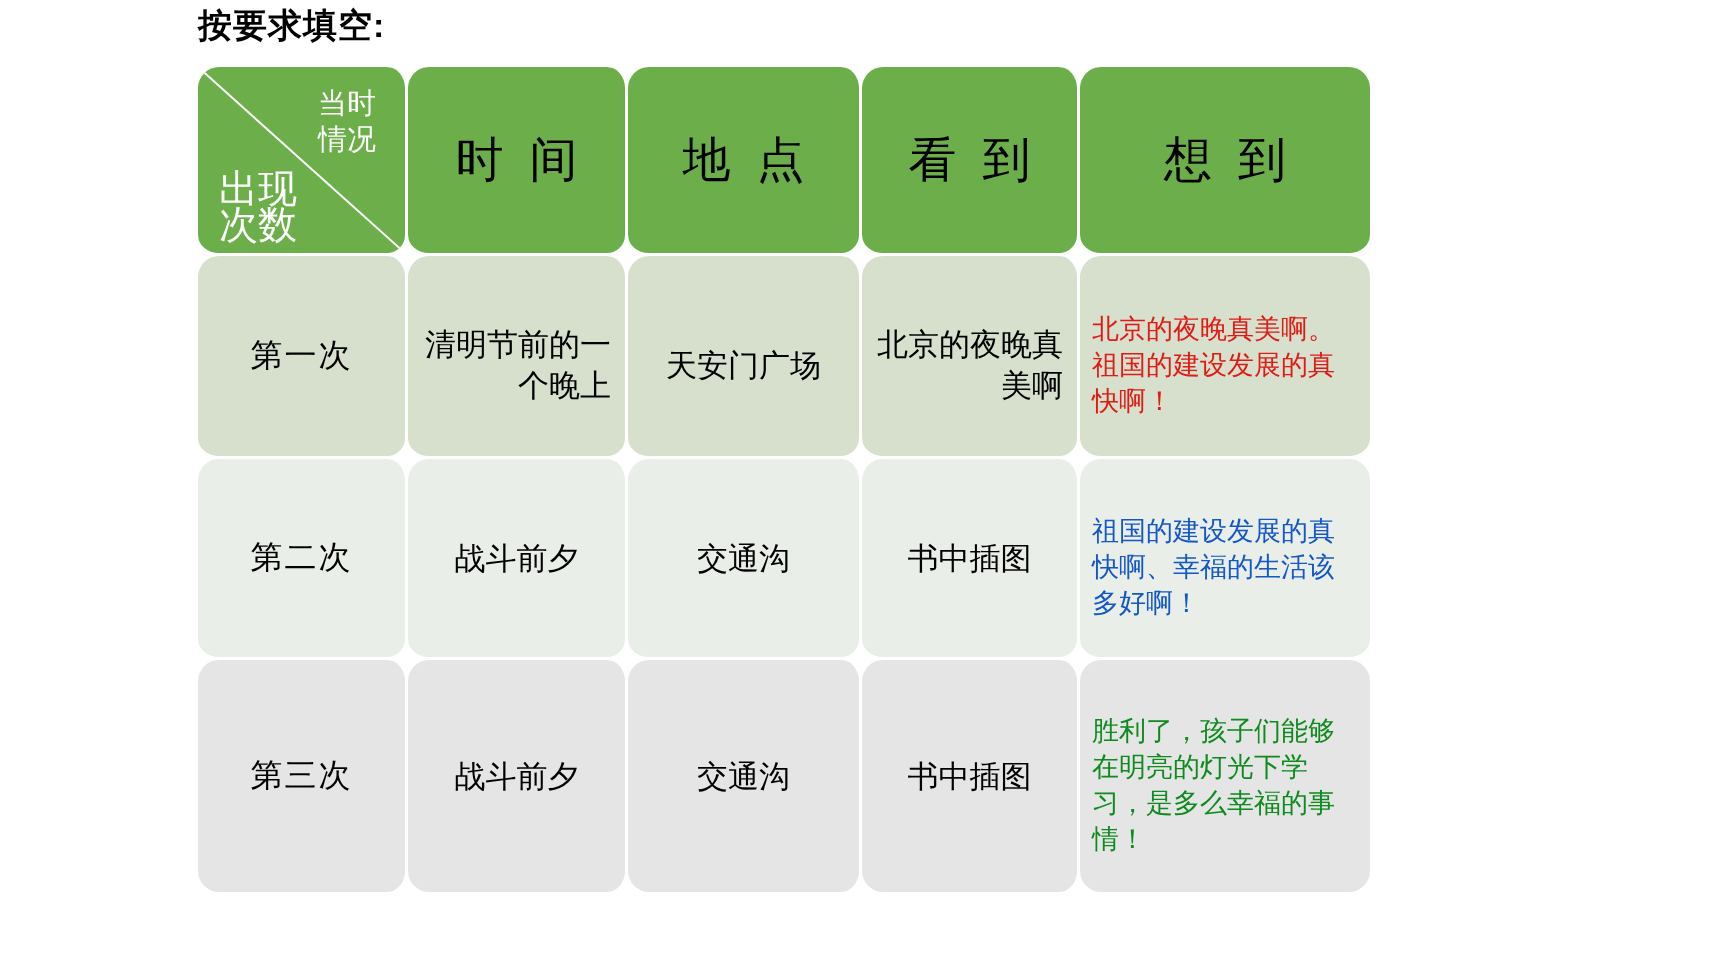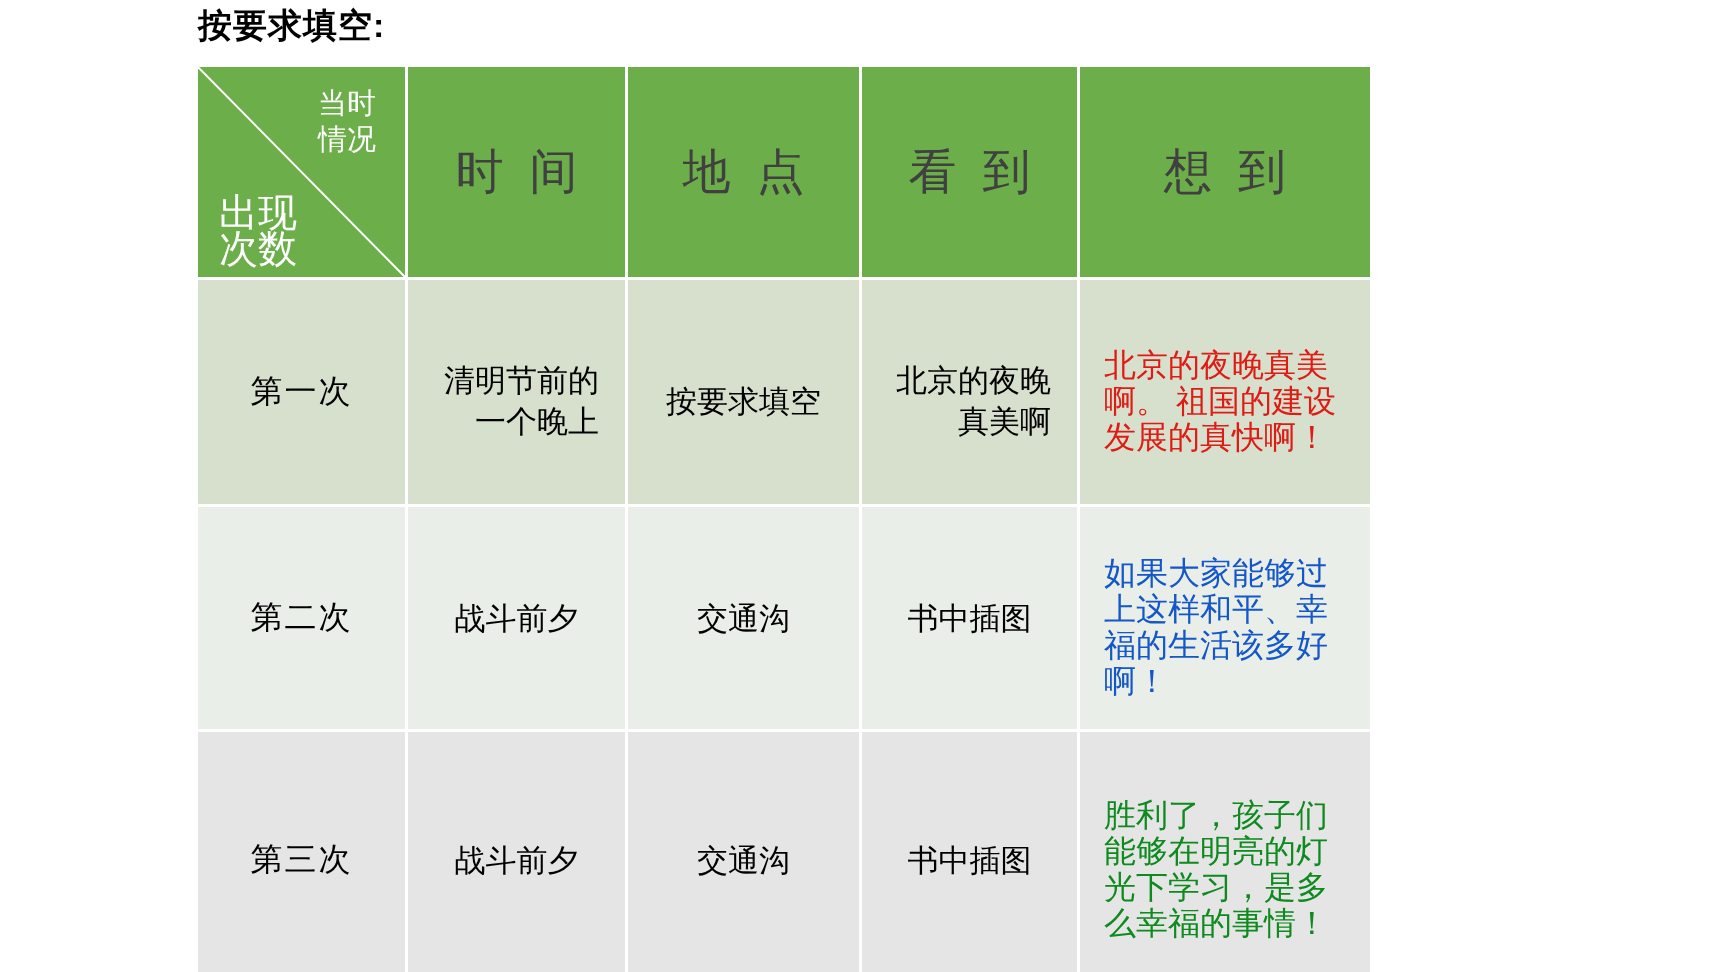--- a/index.html
+++ b/index.html
@@ -40,24 +40,25 @@
     left: 198px;
     top: 67px;
     width: 1172px;
     border-collapse: separate;
     border-spacing: 0;
     table-layout: fixed;
   }
 
   .fill-table td {
     vertical-align: middle;
-    padding: 12px;
+    padding: 0;
     border-right: 3px solid #ffffff;
     border-bottom: 3px solid #ffffff;
     overflow: hidden;
+    border-radius: 21px;
   }
   .fill-table td.last-col { border-right: none; }
   .fill-table tr.last-row td { border-bottom: none; }
 
   
   .col-times  { width: 210px; }
   .col-time   { width: 220px; }
   .col-place  { width: 234px; }
   .col-saw    { width: 218px; }
   .col-thought{ width: 290px; }
@@ -95,21 +96,21 @@
     bottom: 10px;
     width: 96px;
     text-align: center;
     color: #ffffff;
     font-size: 39px;
     line-height: 36px;
     font-family: "Liberation Sans", "DejaVu Sans", sans-serif;
   }
 
   .hdr-label {
-    color: #404040;
+    color: #000000;
     font-size: 48px;
     text-align: center;
     letter-spacing: 26px;
     text-indent: 26px;
     font-family: "Liberation Sans", "DejaVu Sans", sans-serif;
     font-weight: normal;
     line-height: 60px;
   }
 
   
@@ -131,21 +132,21 @@
     font-size: 31px;
     color: #000000;
     line-height: 41px;
     padding: 0 14px;
   }
   .cell-text.center { text-align: center; }
   .cell-text.left { text-align: right; }
 
   .cell-thought {
     font-family: "Liberation Serif", "DejaVu Serif", serif;
-    font-size: 32px;
+    font-size: 27px;
     line-height: 36px;
     padding: 0 12px;
     text-align: left;
   }
   .thought-red   { color: #E01B16; }
   .thought-blue  { color: #1457C8; }
   .thought-green { color: #0F8A1E; }
 
   .valign-top { vertical-align: top; }
   .pad-top-18 { padding-top: 18px; }
@@ -194,21 +195,21 @@
         <div class="hdr-label">想到</div>
       </td>
     </tr>
 
     <tr class="row-1">
       <td class="cell-times">第一次</td>
       <td class="valign-top">
         <div class="cell-text left pad-top-18">清明节前的一个晚上</div>
       </td>
       <td class="valign-top">
-        <div class="cell-text center pad-top-18">按要求填空</div>
+        <div class="cell-text center pad-top-18">天安门广场</div>
       </td>
       <td class="valign-top">
         <div class="cell-text left pad-top-18">北京的夜晚真美啊</div>
       </td>
       <td class="last-col valign-top">
         <div class="cell-thought thought-red pad-top-18">北京的夜晚真美啊。 祖国的建设发展的真快啊！</div>
       </td>
     </tr>
 
     <tr class="row-2">
@@ -216,21 +217,21 @@
       <td>
         <div class="cell-text center">战斗前夕</div>
       </td>
       <td>
         <div class="cell-text center">交通沟</div>
       </td>
       <td>
         <div class="cell-text center">书中插图</div>
       </td>
       <td class="last-col valign-top">
-        <div class="cell-thought thought-blue pad-top-18">如果大家能够过上这样和平、幸福的生活该多好啊！</div>
+        <div class="cell-thought thought-blue pad-top-18">祖国的建设发展的真快啊、幸福的生活该多好啊！</div>
       </td>
     </tr>
 
     <tr class="row-3 last-row">
       <td class="cell-times">第三次</td>
       <td>
         <div class="cell-text center">战斗前夕</div>
       </td>
       <td>
         <div class="cell-text center">交通沟</div>

